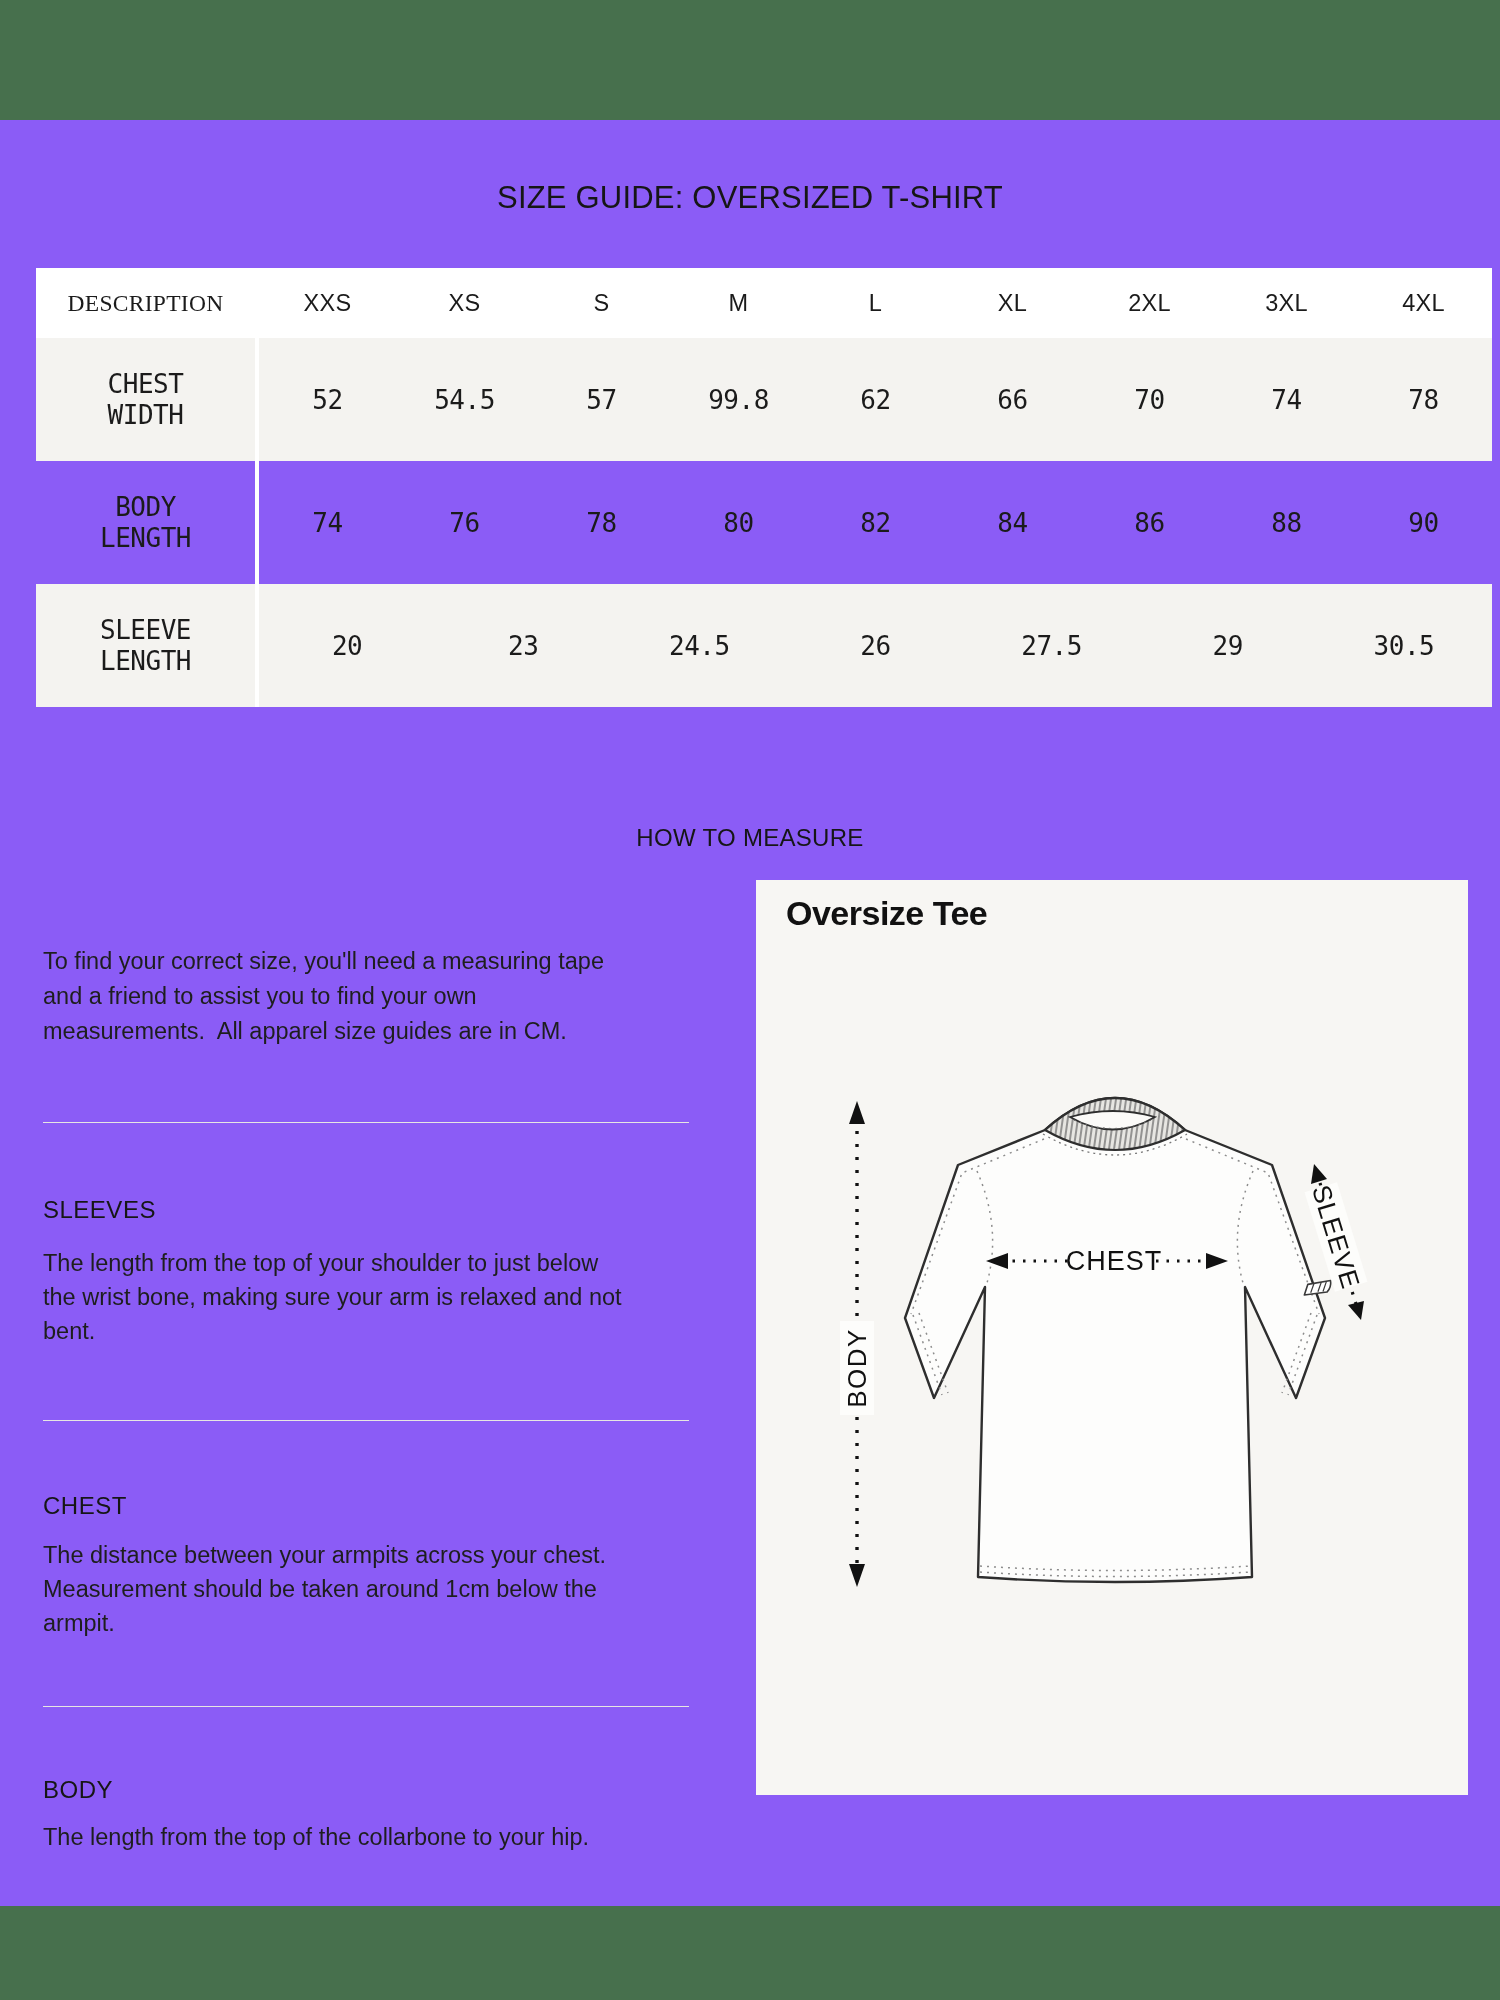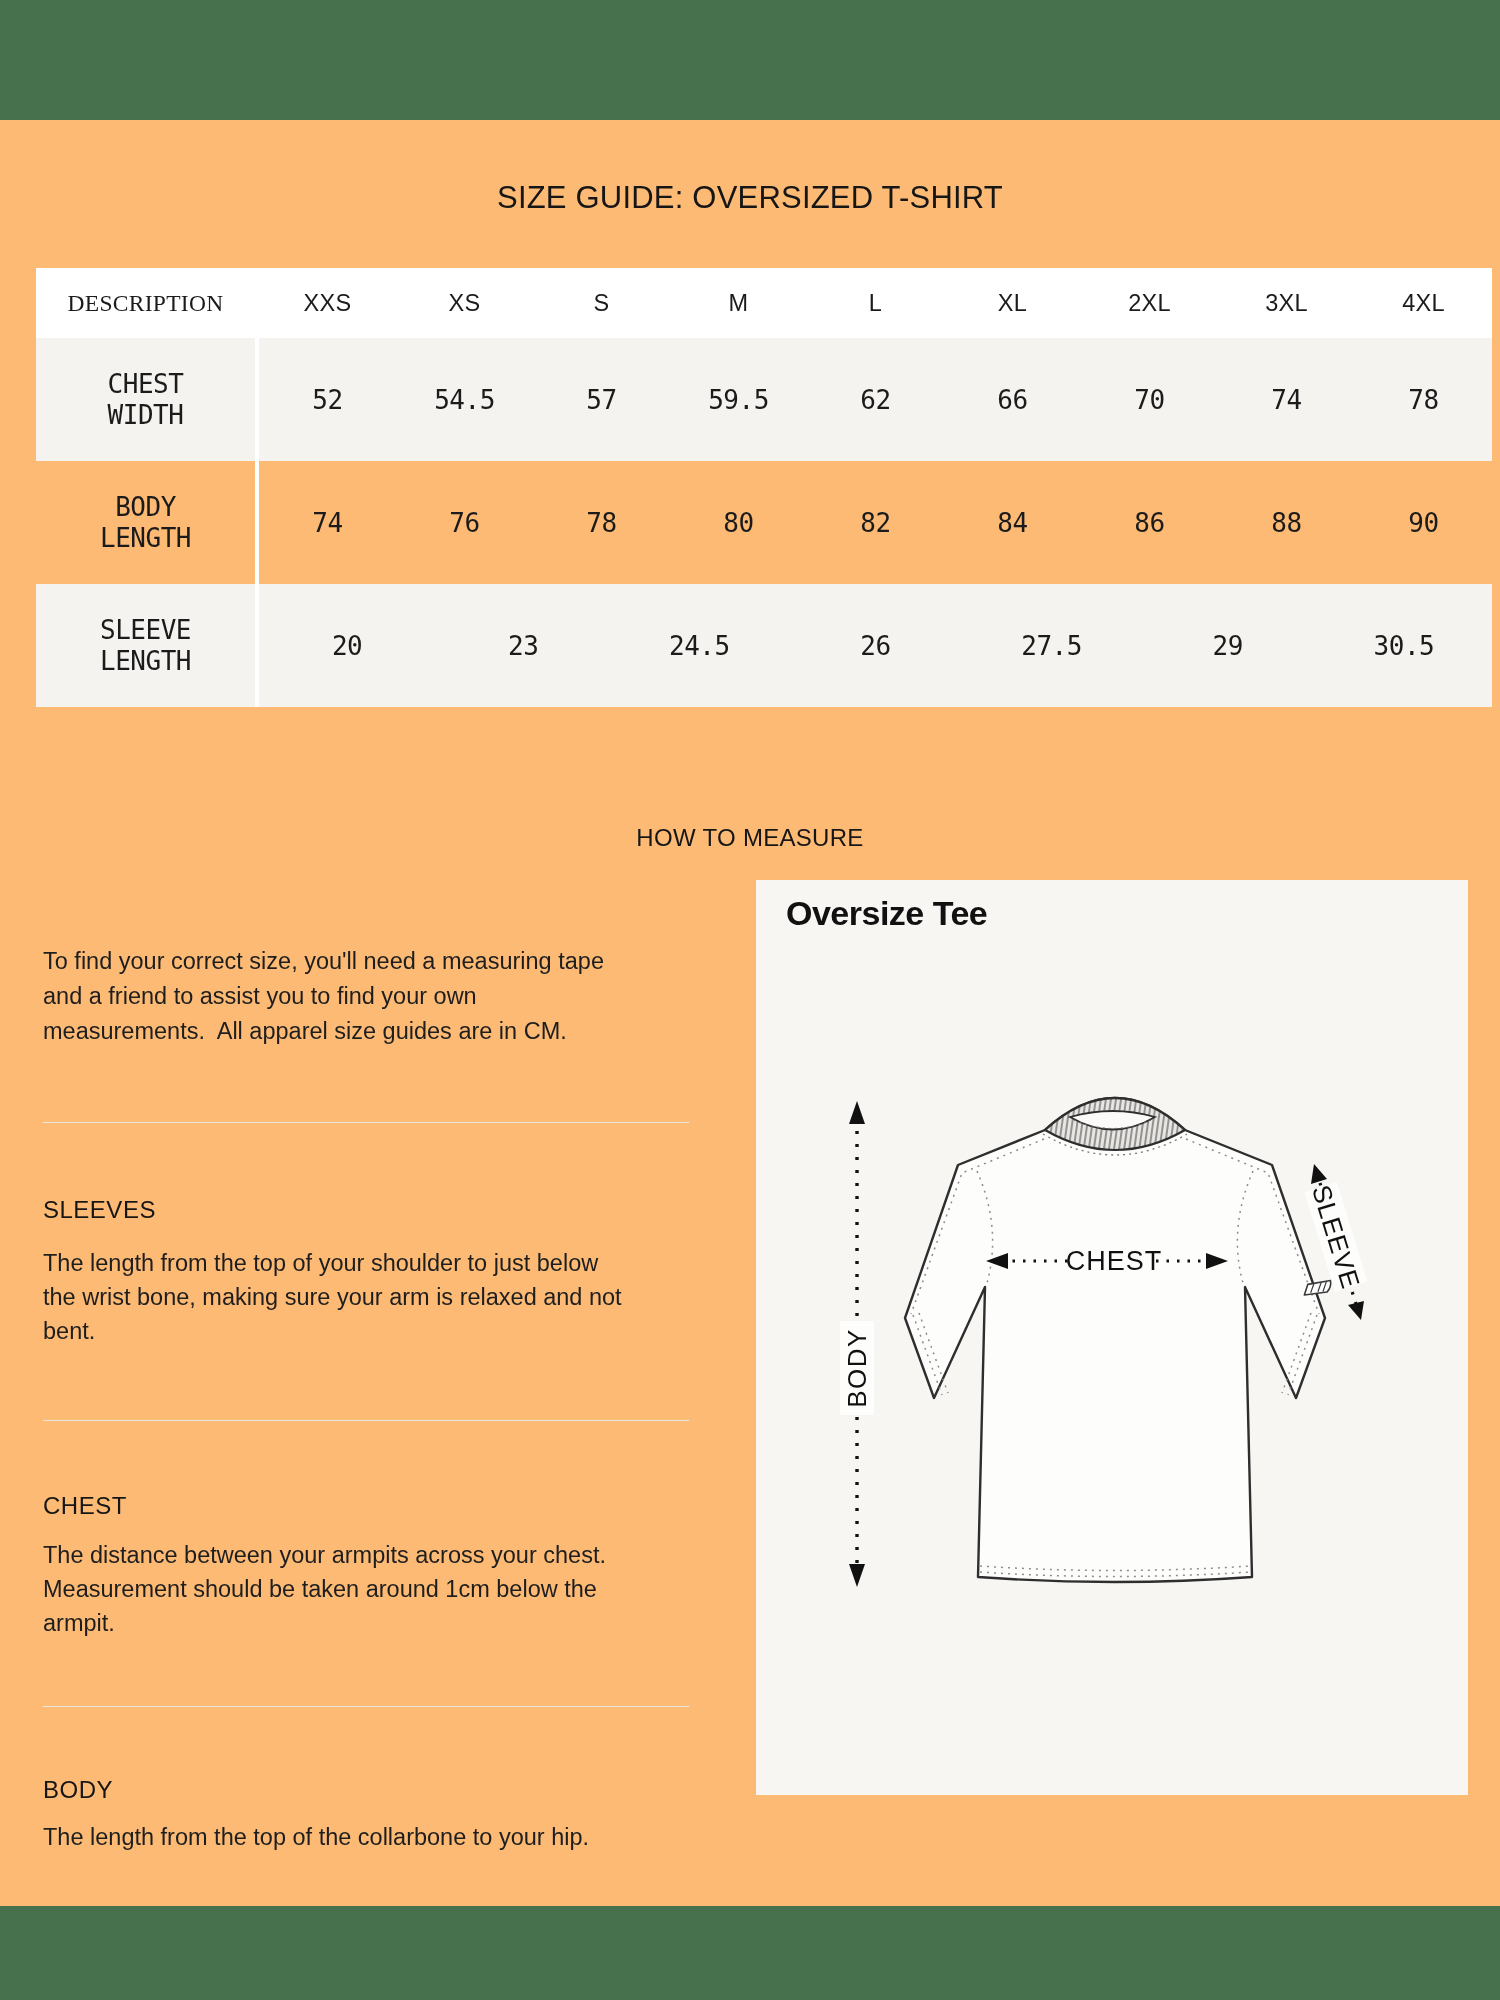--- a/index.html
+++ b/index.html
@@ -1,18 +1,18 @@
 <!DOCTYPE html>
 <html><head>
 <meta charset="utf-8">
 <style>
   html,body { margin:0; padding:0; background:#ffffff; }
   .page {
     position:relative; width:1500px; height:2000px; overflow:hidden;
-    background:#fdba74; font-family:"Liberation Sans", sans-serif; color:#1b1b1b;
+    background:#8b5cf6; font-family:"Liberation Sans", sans-serif; color:#1b1b1b;
   }
   .band { position:absolute; left:0; width:1500px; background:#47704d; }
   .band.top { top:0; height:120px; }
   .band.bottom { top:1906px; height:94px; }
 
   .page-title {
     position:absolute; top:180px; left:0; width:1500px;
     text-align:center; font-size:31px; font-weight:400; letter-spacing:0.2px; color:#161616;
   }
 
@@ -81,21 +81,21 @@
 
     <div class="t-row t-data gray">
       <div class="desc-cell cell">
           <span>CHEST WIDTH</span>
         </div>
       <div class="gap-cell"></div>
       <div class="val-cells">
         <div class="cell">52</div>
         <div class="cell">54.5</div>
         <div class="cell">57</div>
-        <div class="cell">59.5</div>
+        <div class="cell">99.8</div>
         <div class="cell">62</div>
         <div class="cell">66</div>
         <div class="cell">70</div>
         <div class="cell">74</div>
         <div class="cell">78</div>
       </div>
     </div>
 
     <div class="t-row t-data">
       <div class="desc-cell cell">

